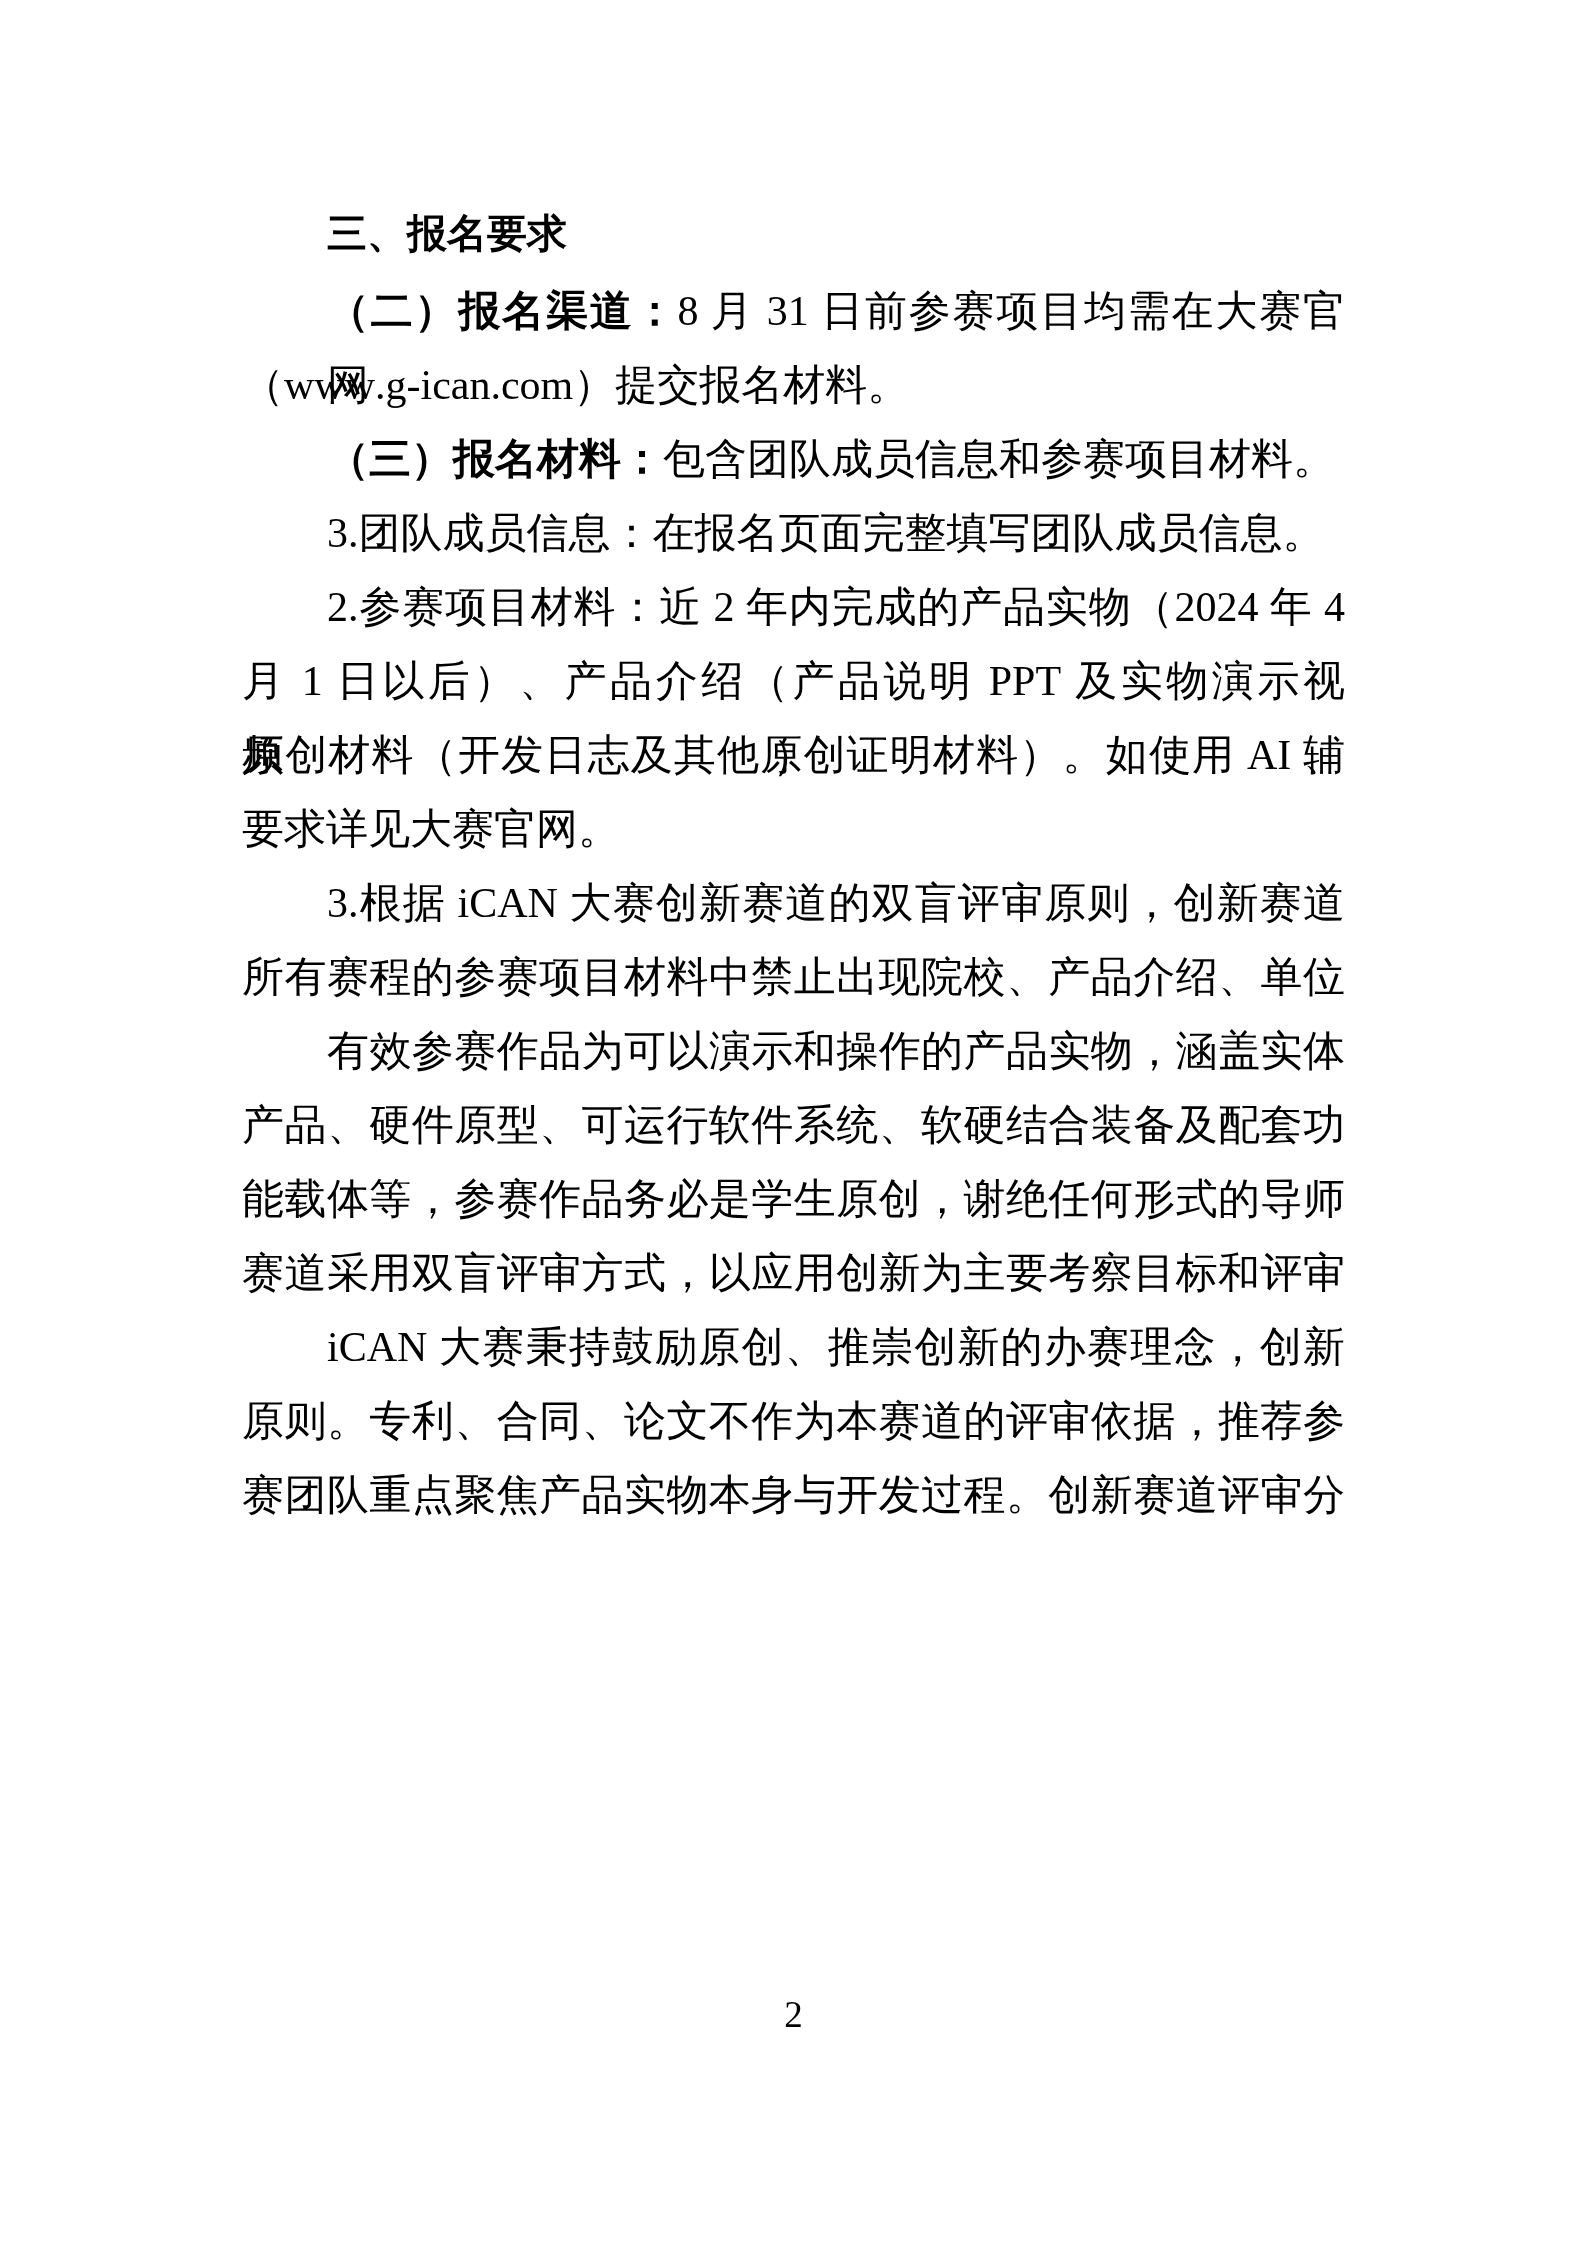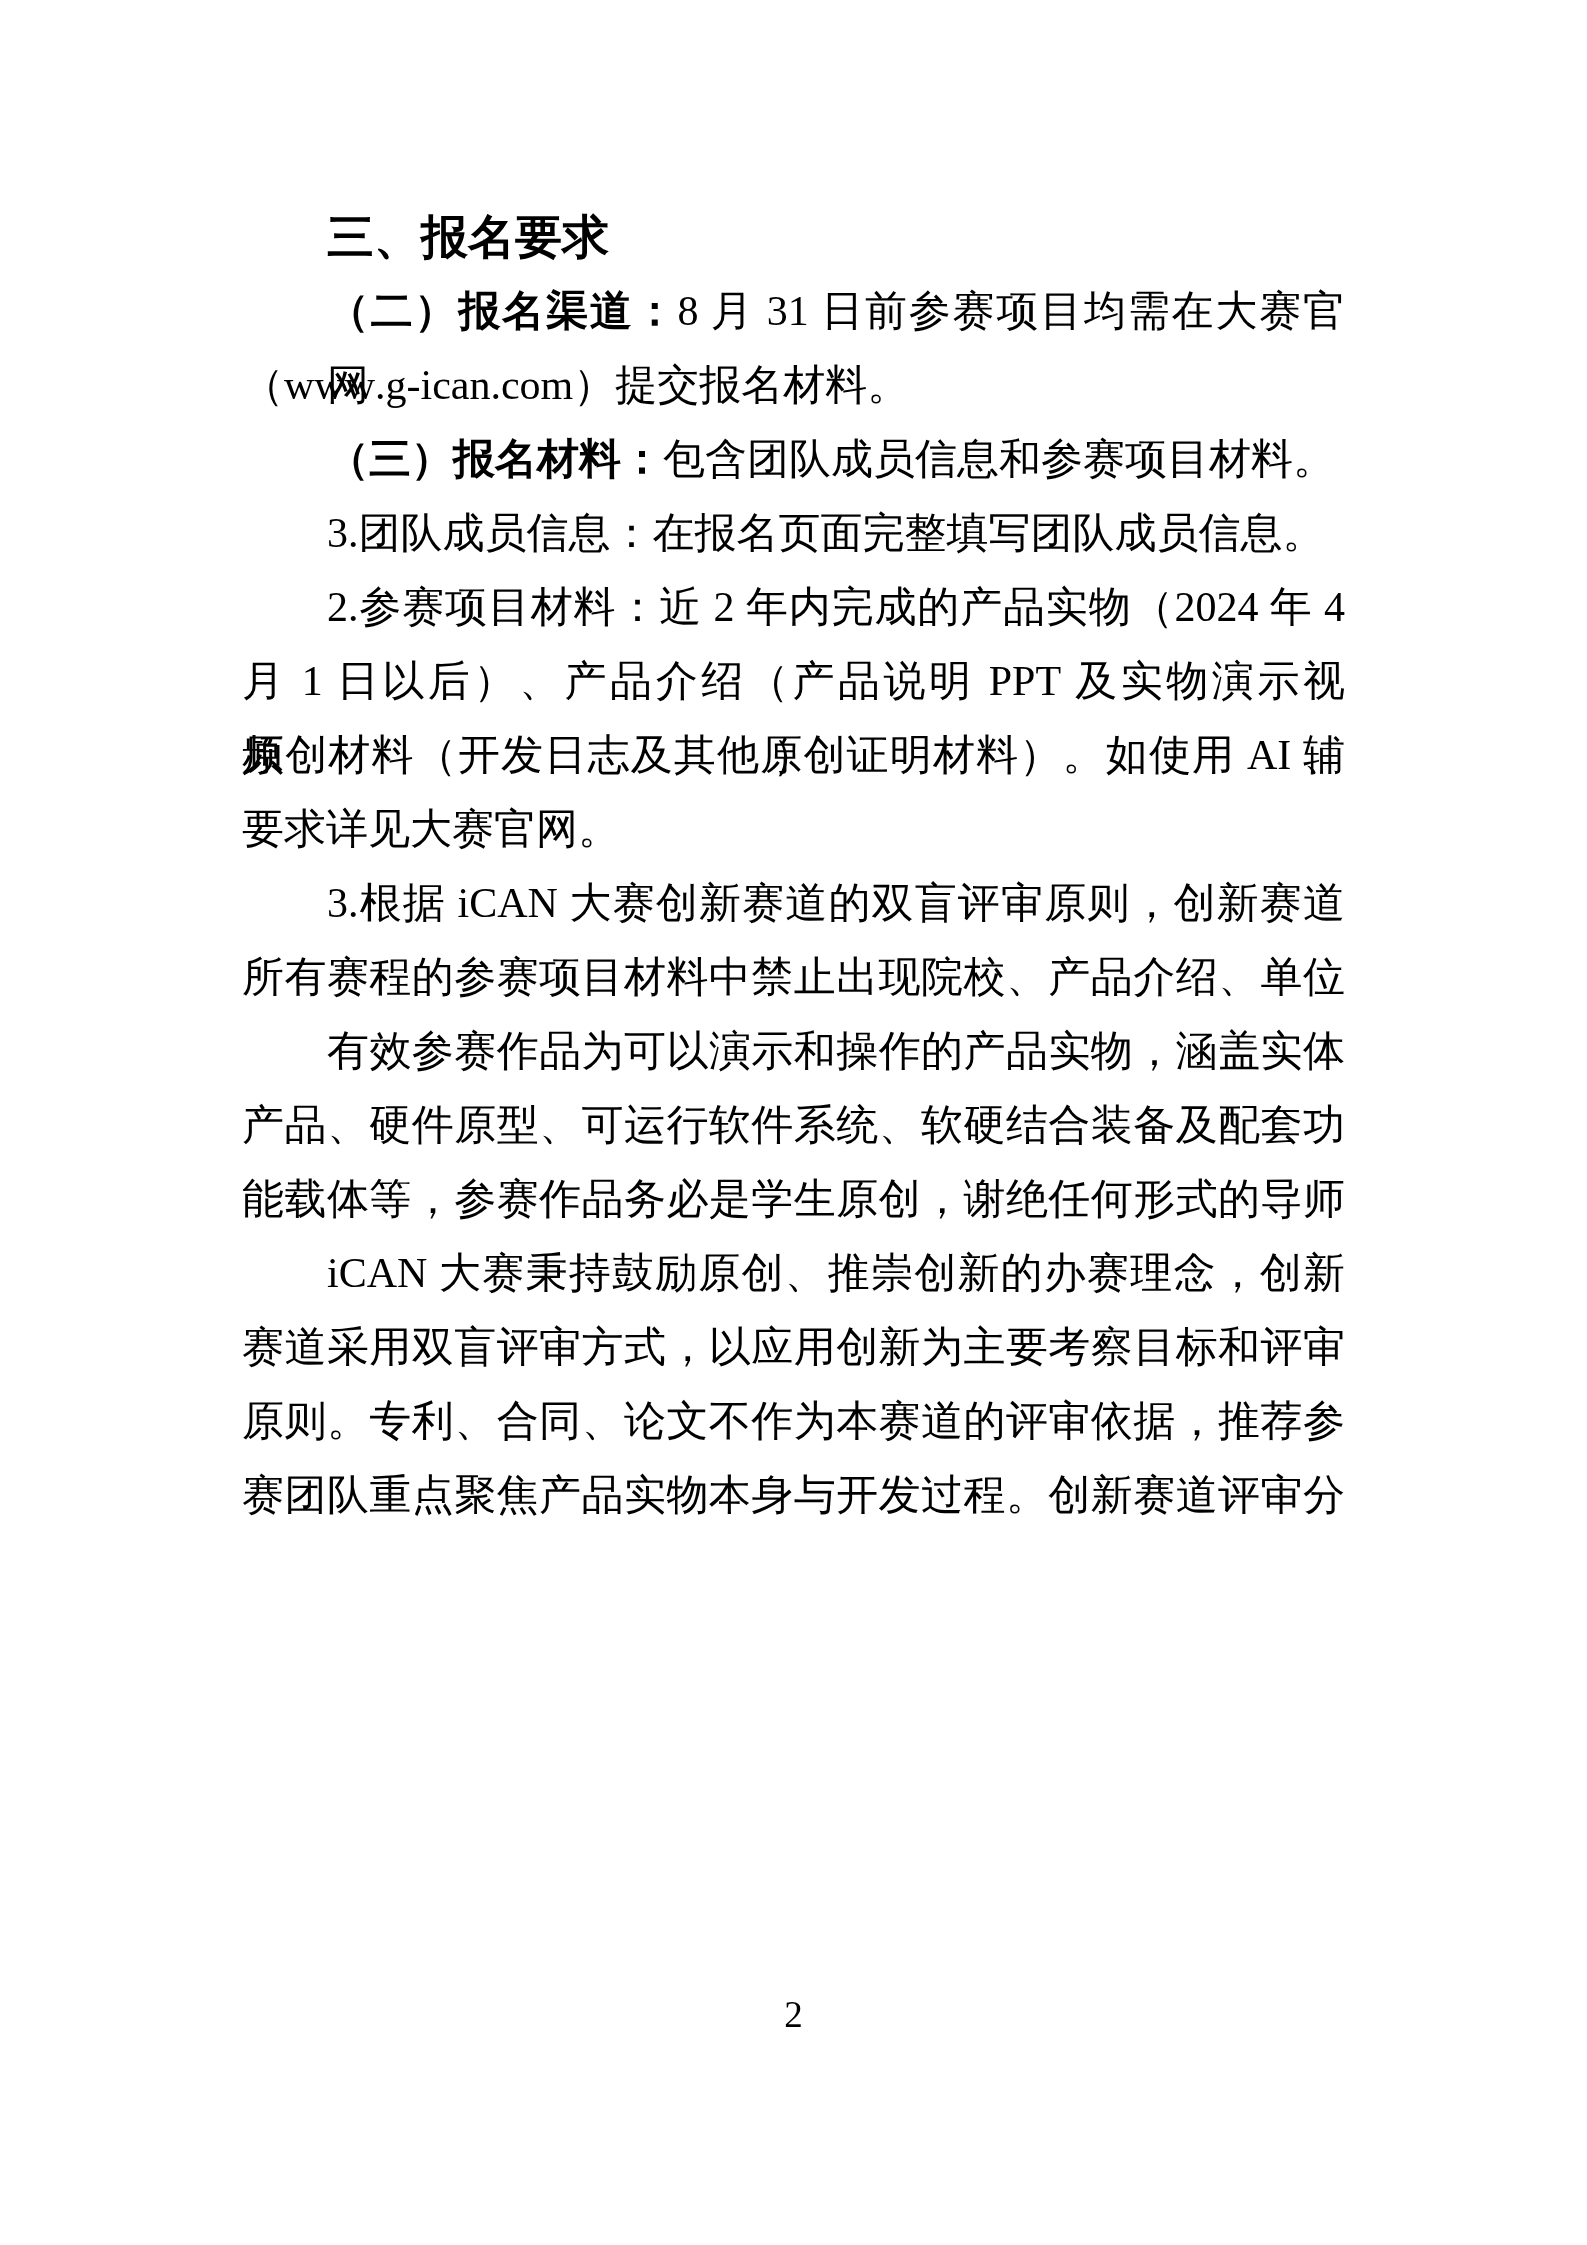--- a/index.html
+++ b/index.html
@@ -28,23 +28,23 @@
   .line {
     font-size: 42px;
     line-height: 74px;
     height: 74px;
     color: #000000;
   }
   .line.body {
     font-family: "Liberation Serif", "DejaVu Serif", serif;
   }
   .line.heading {
-    font-family: Liberation Serif, serif;
+    font-family: Liberation Mono, monospace;
     font-weight: 700;
-    font-size: 47px;
+    font-size: 40px;
   }
   .line.ind { padding-left: 85px; }
   .line.just {
     text-align: justify;
     text-align-last: justify;
   }
   .line.gap-after { margin-bottom: 8px; }
   .seg.bold { font-weight: 700; }
   .footer {
     position: absolute;
@@ -70,19 +70,19 @@
       <div class="line body ind"><span class="seg">3.团队成员信息：在报名页面完整填写团队成员信息。</span></div>
       <div class="line body ind just"><span class="seg">2.参赛项目材料：近 2 年内完成的产品实物（2024 年 4</span></div>
       <div class="line body just"><span class="seg">月 1 日以后）、产品介绍（产品说明 PPT 及实物演示视频）、</span></div>
       <div class="line body just"><span class="seg">原创材料（开发日志及其他原创证明材料）。如使用 AI 辅</span></div>
       <div class="line body"><span class="seg">要求详见大赛官网。</span></div>
       <div class="line body ind just"><span class="seg">3.根据 iCAN 大赛创新赛道的双盲评审原则，创新赛道</span></div>
       <div class="line body just"><span class="seg">所有赛程的参赛项目材料中禁止出现院校、产品介绍、单位</span></div>
       <div class="line body ind just"><span class="seg">有效参赛作品为可以演示和操作的产品实物，涵盖实体</span></div>
       <div class="line body just"><span class="seg">产品、硬件原型、可运行软件系统、软硬结合装备及配套功</span></div>
       <div class="line body just"><span class="seg">能载体等，参赛作品务必是学生原创，谢绝任何形式的导师</span></div>
+      <div class="line body just"><span class="seg">赛道采用双盲评审方式，以应用创新为主要考察目标和评审</span></div>
       <div class="line body ind just"><span class="seg">iCAN 大赛秉持鼓励原创、推崇创新的办赛理念，创新</span></div>
-      <div class="line body just"><span class="seg">赛道采用双盲评审方式，以应用创新为主要考察目标和评审</span></div>
       <div class="line body just"><span class="seg">原则。专利、合同、论文不作为本赛道的评审依据，推荐参</span></div>
       <div class="line body just"><span class="seg">赛团队重点聚焦产品实物本身与开发过程。创新赛道评审分</span></div>
     </div>
   <div class="footer">2</div>
 </div>
 
 </body></html>

